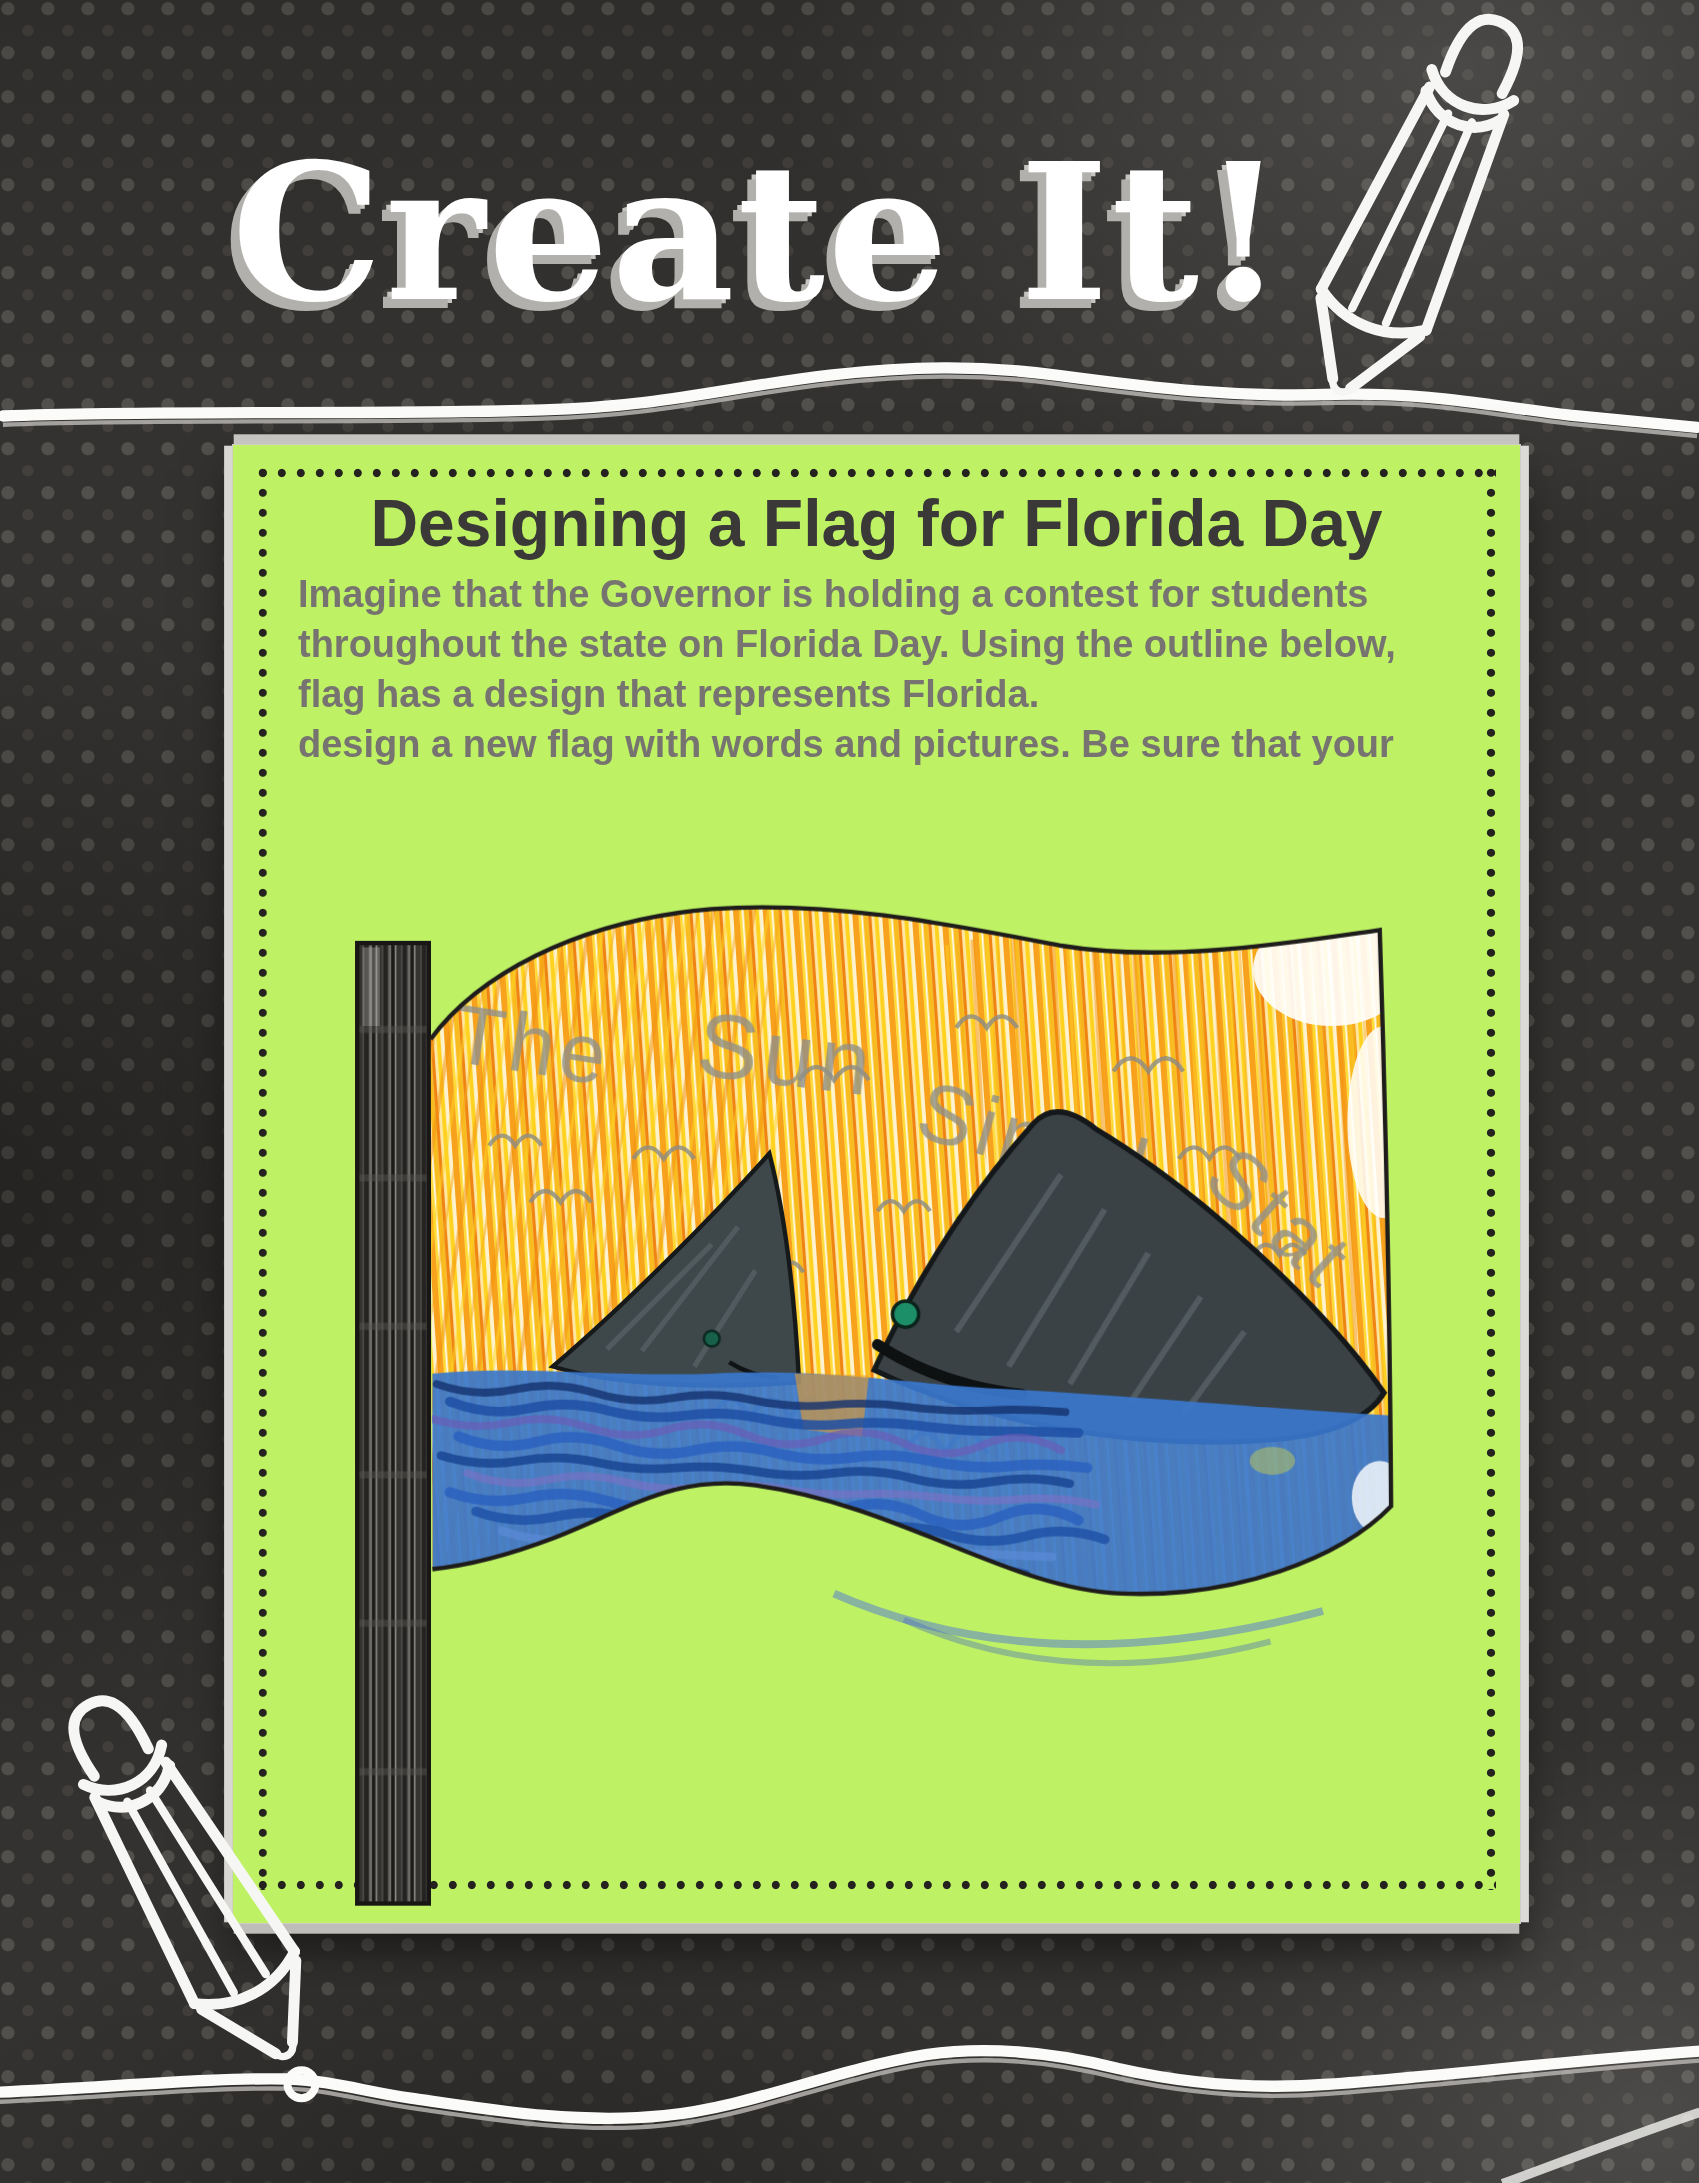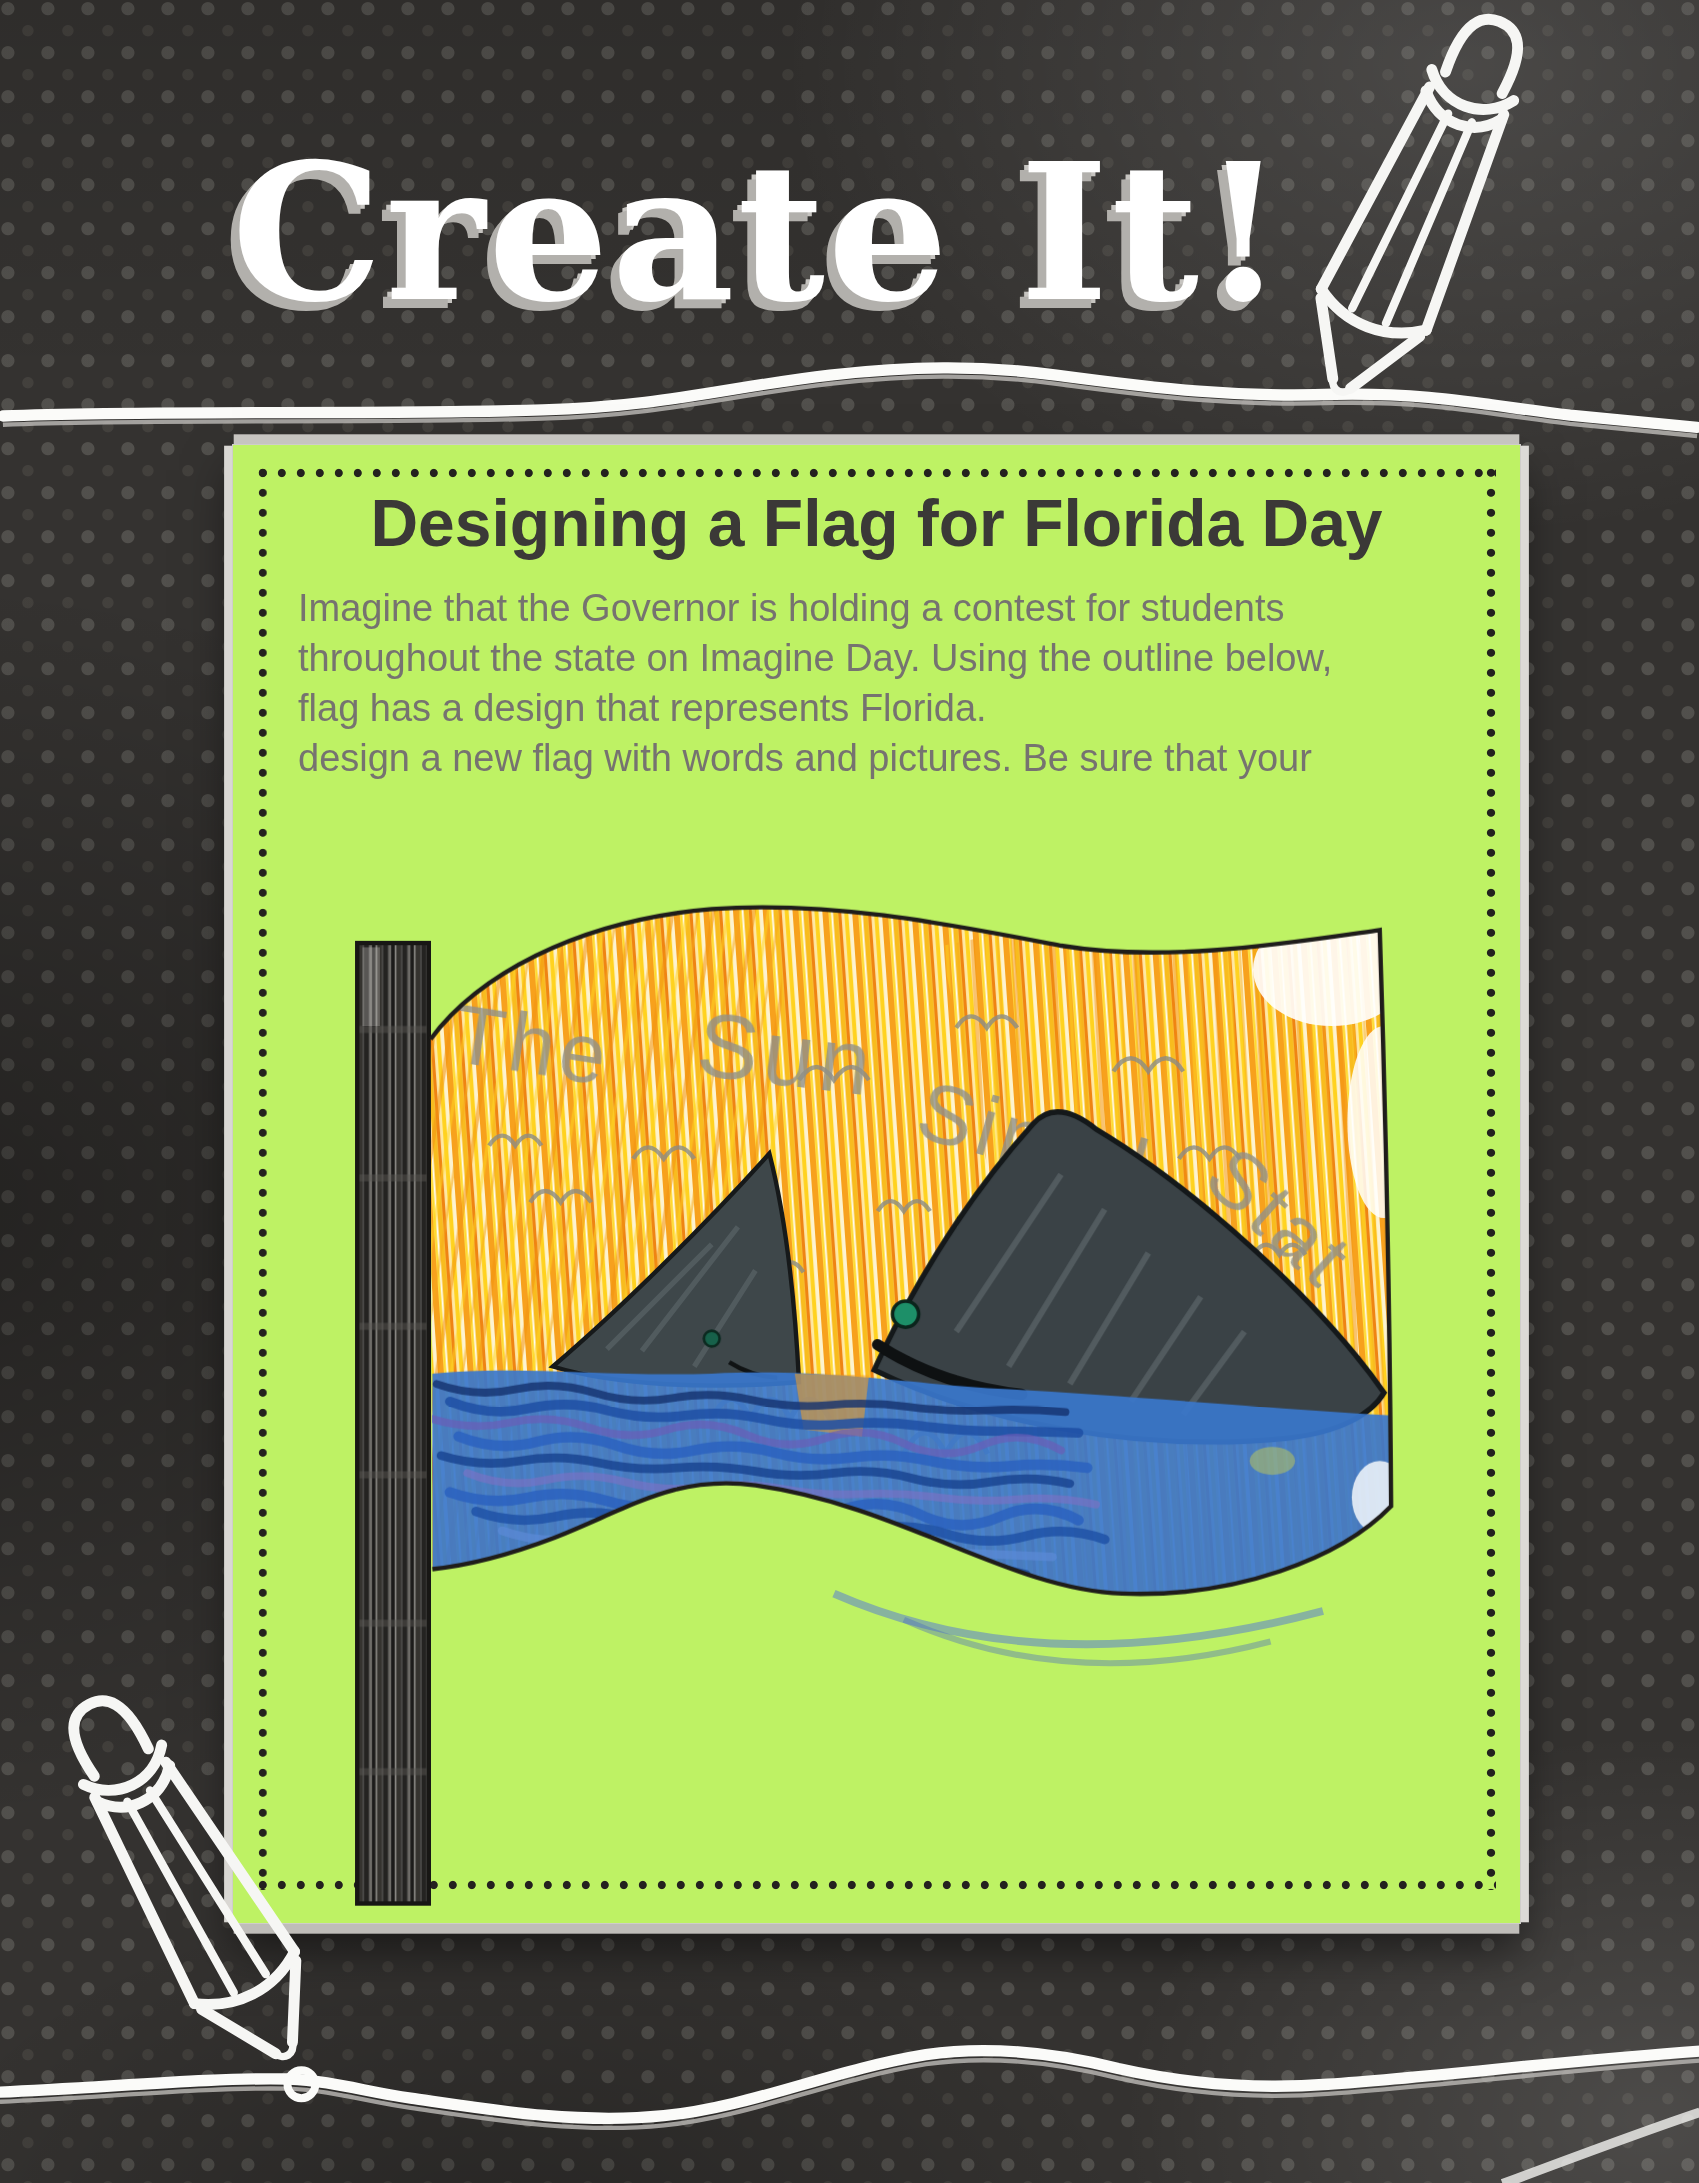--- a/index.html
+++ b/index.html
@@ -43,22 +43,22 @@
     background-size:19px 9.6px;background-repeat:repeat-x;}
   .dots-v{position:absolute;top:0;bottom:0;width:9.6px;
     background-image:radial-gradient(circle 3.8px at 4.8px 4.8px,#24211f 3.5px,transparent 4.4px);
     background-size:9.6px 20px;background-repeat:repeat-y;}
   .dots-top{top:0;} .dots-bot{bottom:0;} .dots-left{left:0;} .dots-right{right:0;}
   .card-heading{
     position:absolute;top:40px;left:26px;right:26px;text-align:center;
     font-weight:bold;font-size:66px;color:#3b3937;letter-spacing:0;
   }
   .card-instructions{
-    position:absolute;top:138px;left:65px;right:35px;
-    font-weight:normal;font-size:38px;line-height:50px;color:#767370;
+    position:absolute;top:124px;left:65px;right:35px;
+    font-weight:bold;font-size:38px;line-height:50px;color:#767370;
     white-space:nowrap;
   }
   .flag-wrap{position:absolute;left:112px;top:450px;width:1074px;height:1026px;}
   .pencil{position:absolute;z-index:4;}
   .pencil-tr{left:1293px;top:-8.7px;transform:rotate(24deg);}
   .pencil-bl{left:70px;top:1664px;transform:rotate(-30deg) scaleX(-1);z-index:5;}
 </style>
 </head>
 <body>
 
@@ -94,21 +94,21 @@
     <div class="dots-h dots-top"></div>
     <div class="dots-h dots-bot"></div>
     <div class="dots-v dots-left"></div>
     <div class="dots-v dots-right"></div>
   </div>
 
   <div class="card-heading">Designing a Flag for Florida Day</div>
 
   <div class="card-instructions">
     <div>Imagine that the Governor is holding a contest for students</div>
-    <div>throughout the state on Imagine Day. Using the outline below,</div>
+    <div>throughout the state on Florida Day. Using the outline below,</div>
     <div>flag has a design that represents Florida.</div>
     <div>design a new flag with words and pictures. Be sure that your</div>
   </div>
 
   <svg class="flag-wrap" viewBox="0 0 1230 1175">
     <defs>
       <pattern id="rays" width="34" height="700" patternUnits="userSpaceOnUse" patternTransform="rotate(-4)">
         <rect width="34" height="700" fill="#ffffff"></rect>
         <rect x="0" width="7" height="700" fill="#f7a11d"></rect>
         <rect x="7" width="3" height="700" fill="#ffd92a"></rect>

